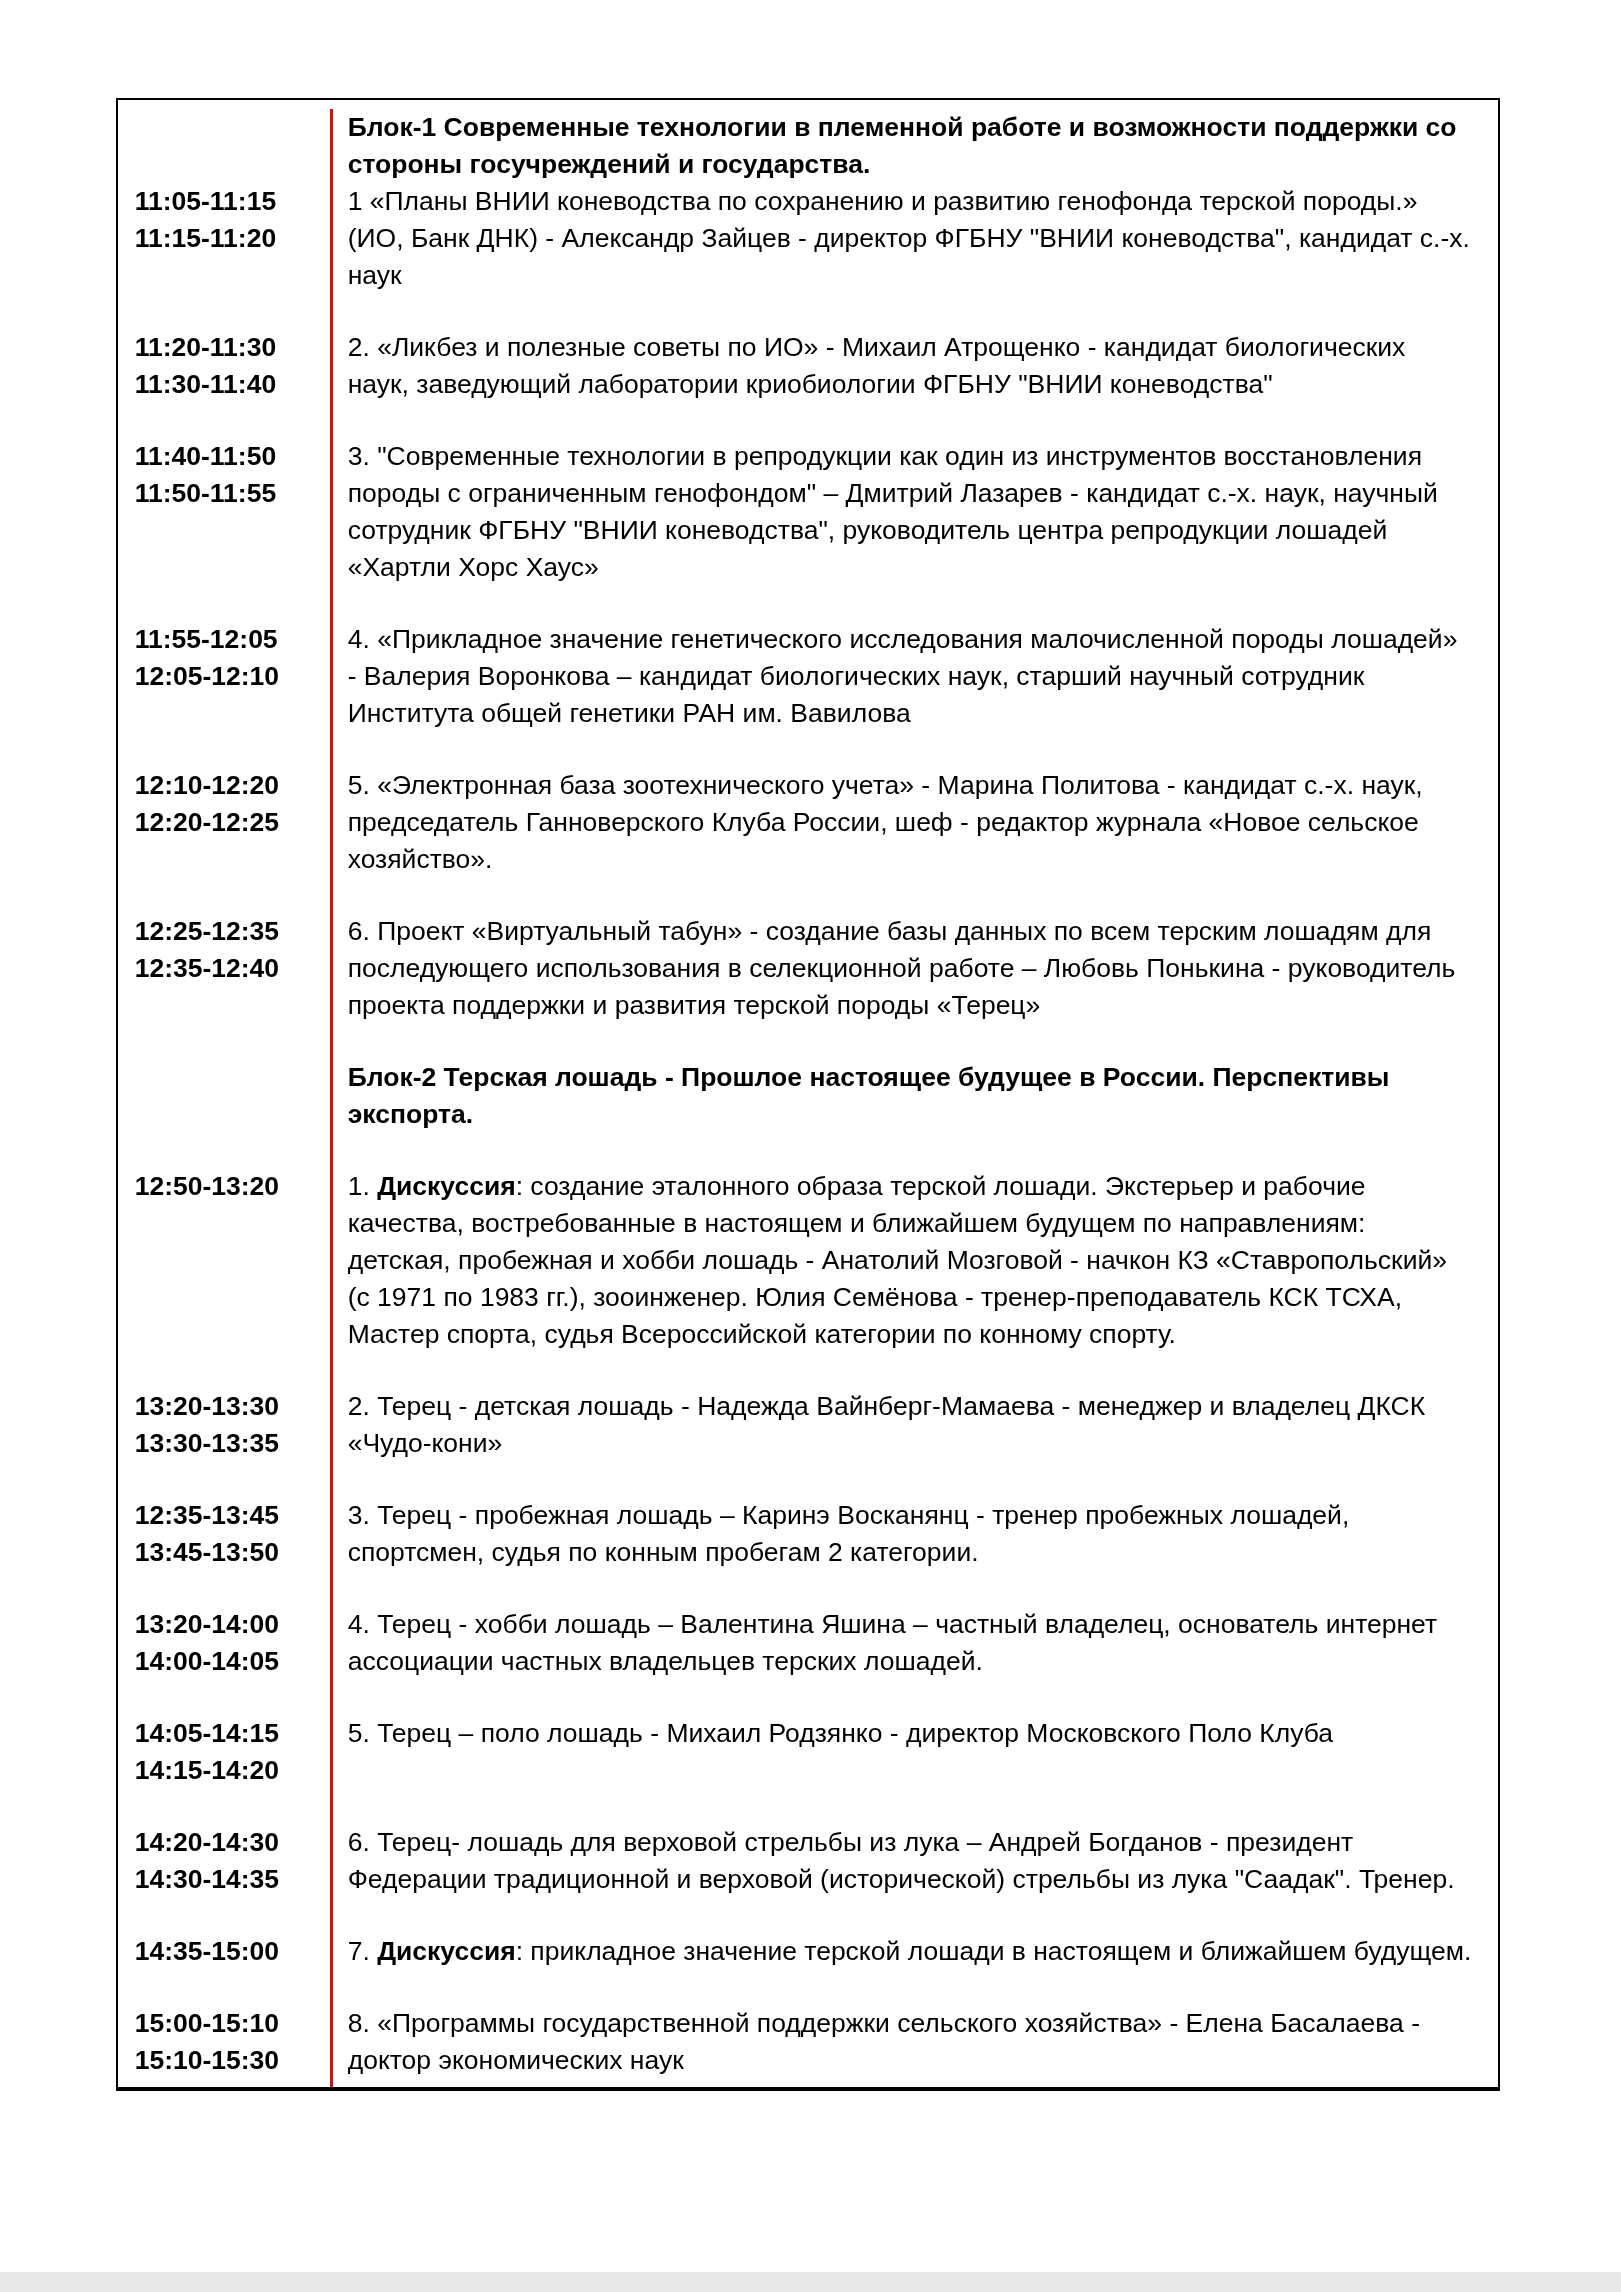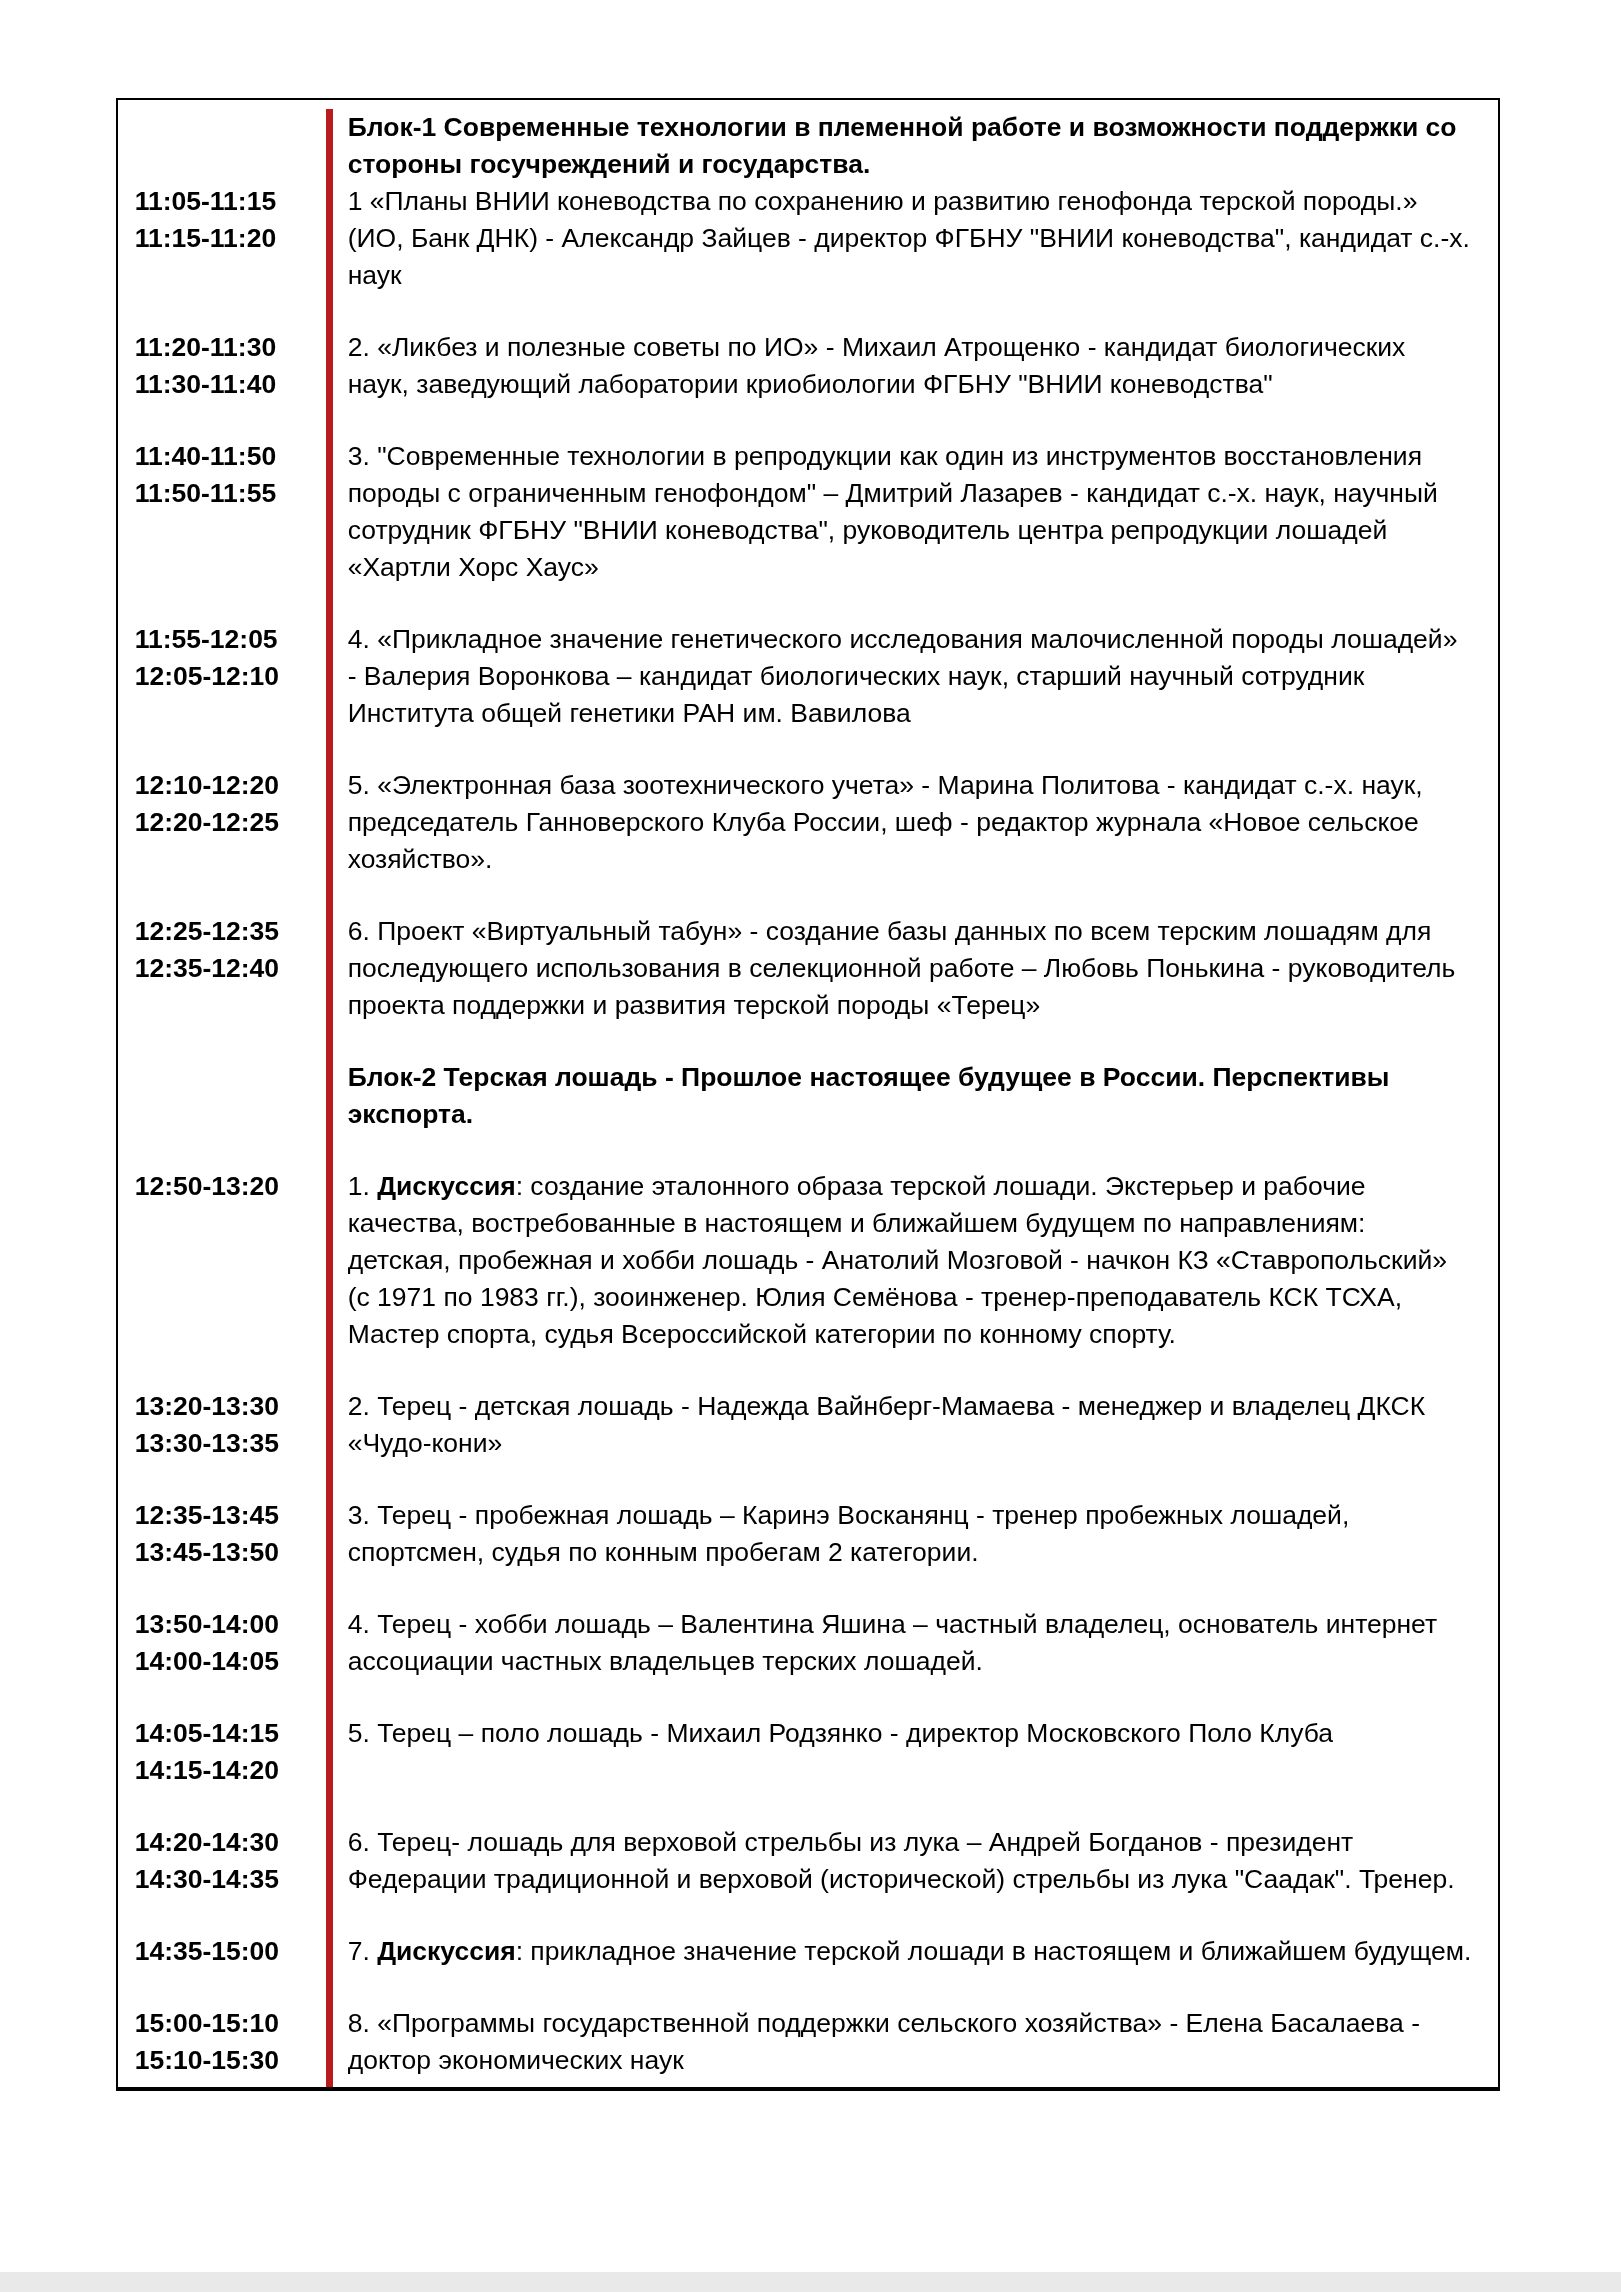--- a/index.html
+++ b/index.html
@@ -19,21 +19,21 @@
     border:2.9px solid #000;
     border-bottom-width:4.9px;
     padding-top:8.8px;
     background:#ffffff;
   }
   .row{display:grid;grid-template-columns:215px 1fr;}
   .row > div{padding-bottom:35px;}
   .row.tight > div{padding-bottom:0;}
   .row.last > div{padding-bottom:7.8px;}
   .time{
-    border-right:7px solid #b91c1c;
+    border-right:3px solid #b91c1c;
     padding-left:16.7px;
     padding-right:5.9px;
     font-weight:bold;
     font-size:26.5px;
     line-height:37px;
     white-space:nowrap;
   }
   .cell{
     padding-left:14.7px;
     padding-right:25.5px;
@@ -132,21 +132,21 @@
     <div class="row">
       <div class="time">
         <div>12:35-13:45</div>
         <div>13:45-13:50</div>
       </div>
       <div class="cell"><span>3. Терец - пробежная лошадь – Каринэ Восканянц - тренер пробежных лошадей, спортсмен, судья по конным пробегам 2 категории.</span><b></b><span></span></div>
     </div>
 
     <div class="row">
       <div class="time">
-        <div>13:50-14:00</div>
+        <div>13:20-14:00</div>
         <div>14:00-14:05</div>
       </div>
       <div class="cell"><span>4. Терец - хобби лошадь – Валентина Яшина – частный владелец, основатель интернет ассоциации частных владельцев терских лошадей.</span><b></b><span></span></div>
     </div>
 
     <div class="row">
       <div class="time">
         <div>14:05-14:15</div>
         <div>14:15-14:20</div>
       </div>

